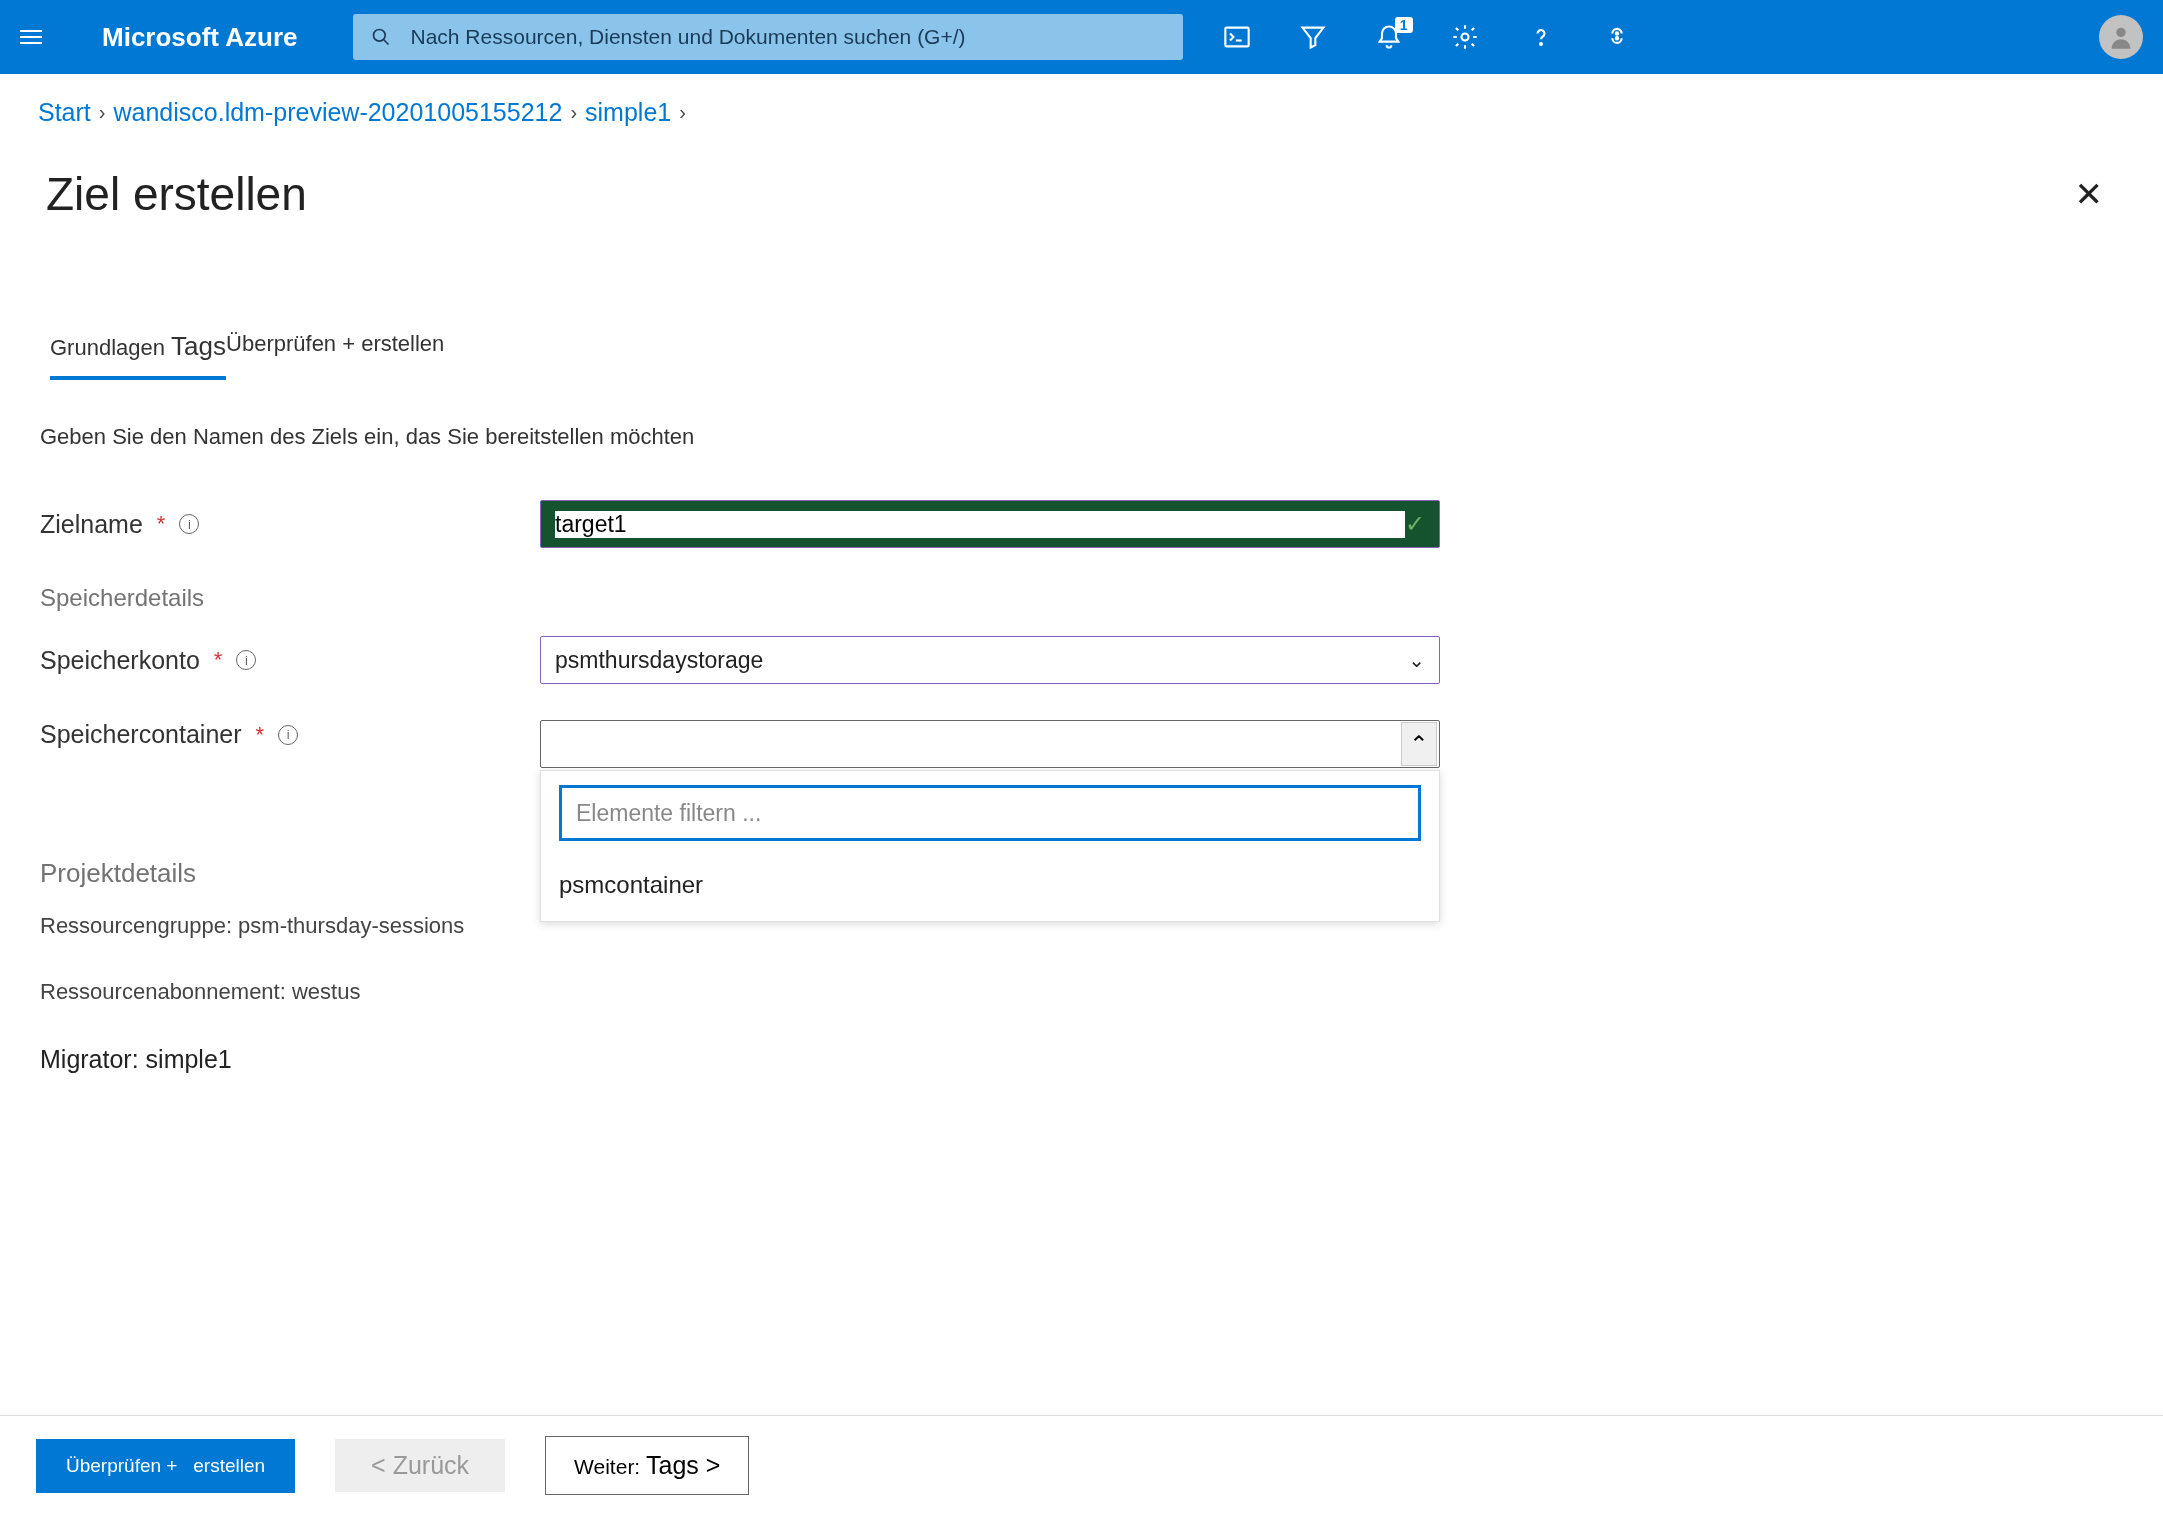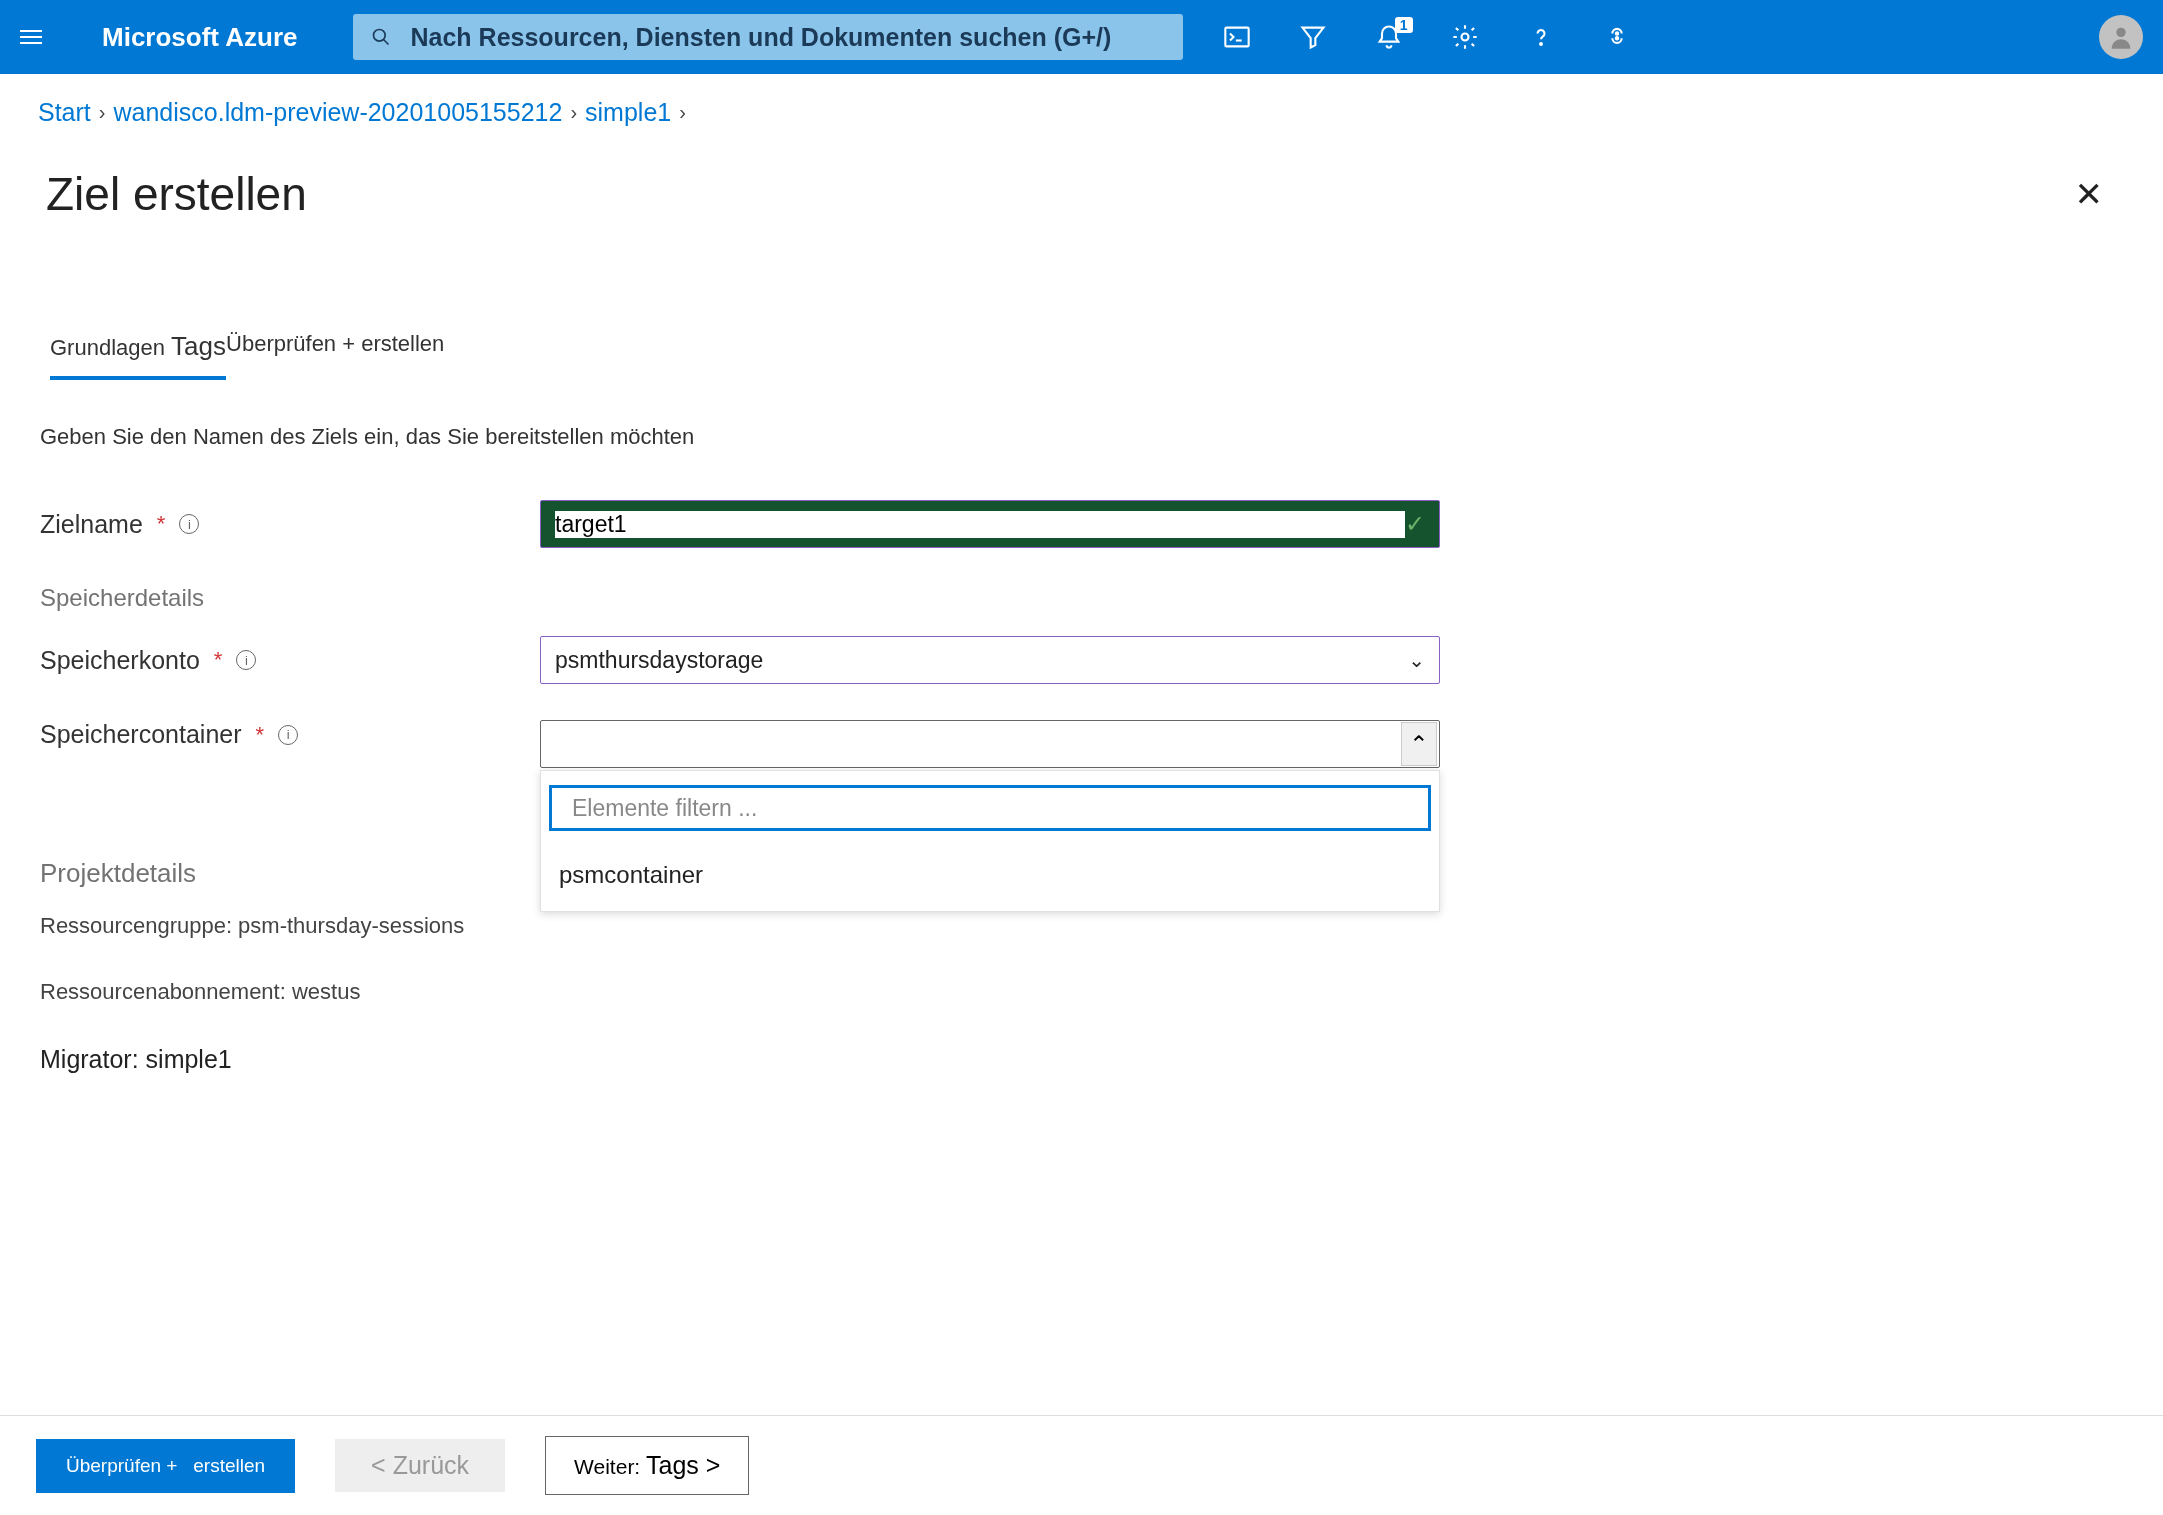--- a/index.html
+++ b/index.html
@@ -6,21 +6,21 @@
     body { background: #fff; width: 2163px; height: 1515px; overflow: hidden; position: relative; }
 
     
     .topbar { background: #0078d4; height: 74px; display: flex; align-items: center; padding: 0 20px; color: #fff; }
     .hamburger { width: 32px; height: 32px; display: flex; flex-direction: column; justify-content: center; gap: 4px; cursor: pointer; margin-right: 50px; }
     .hamburger span { height: 2px; background: #fff; width: 22px; }
     .brand { font-size: 26px; font-weight: 600; margin-right: 55px; }
 
     .search-box { flex: 0 0 830px; background: #8bc4eb; height: 46px; border-radius: 3px; display: flex; align-items: center; padding: 0 18px; }
     .search-box .sicon { width: 20px; height: 20px; margin-right: 20px; }
-    .search-box input { flex: 1; background: transparent; border: none; color: #000000; font-size: 25px; outline: none; font-weight: bold; }
+    .search-box input { flex: 1; background: transparent; border: none; color: #000000; font-size: 21px; outline: none; }
     .search-box input::placeholder { color: #1b3a57; }
 
     .top-icons { margin-left: 40px; display: flex; align-items: center; gap: 48px; }
     .ticon { width: 28px; height: 28px; cursor: pointer; position: relative; }
     .badge { position: absolute; top: -6px; right: -10px; background: #fff; color: #0078d4; font-size: 14px; font-weight: 600; border-radius: 3px; padding: 0 5px; }
     .avatar { margin-left: auto; width: 44px; height: 44px; border-radius: 50%; background: #c2c2c2; display: flex; align-items: center; justify-content: center; }
     .avatar svg { width: 28px; height: 28px; }
 
     
     .breadcrumb { padding: 24px 38px 0 38px; font-size: 25px; color: #0078d4; display: flex; align-items: center; gap: 8px; }
@@ -52,21 +52,21 @@
     .txt-input input { border: none; outline: none; font-size: 23px; flex: 1; }
     .check-ic { color: #6bb36b; font-size: 24px; }
 
     .select-box { width: 900px; height: 48px; border: 1.5px solid #8660c4; border-radius: 2px; padding: 0 14px; font-size: 23px; color: #222; display: flex; align-items: center; justify-content: space-between; background: #fff; cursor: pointer; }
     .chev { font-size: 20px; }
 
     .select-open { position: relative; width: 900px; }
     .select-open .sel-head { height: 48px; border: 1.5px solid #666; border-radius: 2px; padding: 0 14px; display: flex; align-items: center; justify-content: space-between; font-size: 23px; }
     .select-open .sel-head .chev-btn { width: 36px; height: 44px; background: #f0f0f0; border: 1px solid #ccc; display: flex; align-items: center; justify-content: center; margin-right: -12px; }
     .dropdown { position: absolute; top: 50px; left: 0; width: 900px; background: #fff; border: 1px solid #e0e0e0; box-shadow: 0 2px 8px rgba(0,0,0,.15); z-index: 10; }
-    .dropdown .filter-box { margin: 14px 8px; height: 46px; border: 3px solid #0078d4; padding: 0 20px; display: flex; align-items: center; }
+    .dropdown .filter-box { margin: 14px 18px; height: 56px; border: 3px solid #0078d4; padding: 0 14px; display: flex; align-items: center; }
     .dropdown .filter-box input { border: none; outline: none; font-size: 23px; color: #666; flex: 1; }
     .dropdown .filter-box input::placeholder { color: #888; }
     .dropdown .opt { padding: 16px 18px 22px 18px; font-size: 24px; color: #222; cursor: pointer; }
 
     .section-h { font-size: 24px; color: #737373; margin: 20px 0 24px 0; }
     .proj-details .line { font-size: 22px; color: #444; margin-bottom: 40px; }
     .migrator { font-size: 25px; color: #222; margin-top: 10px; }
 
     
     .footer { position: absolute; bottom: 0; left: 0; right: 0; height: 100px; border-top: 1px solid #ddd; display: flex; align-items: center; padding: 0 36px; gap: 40px; }

